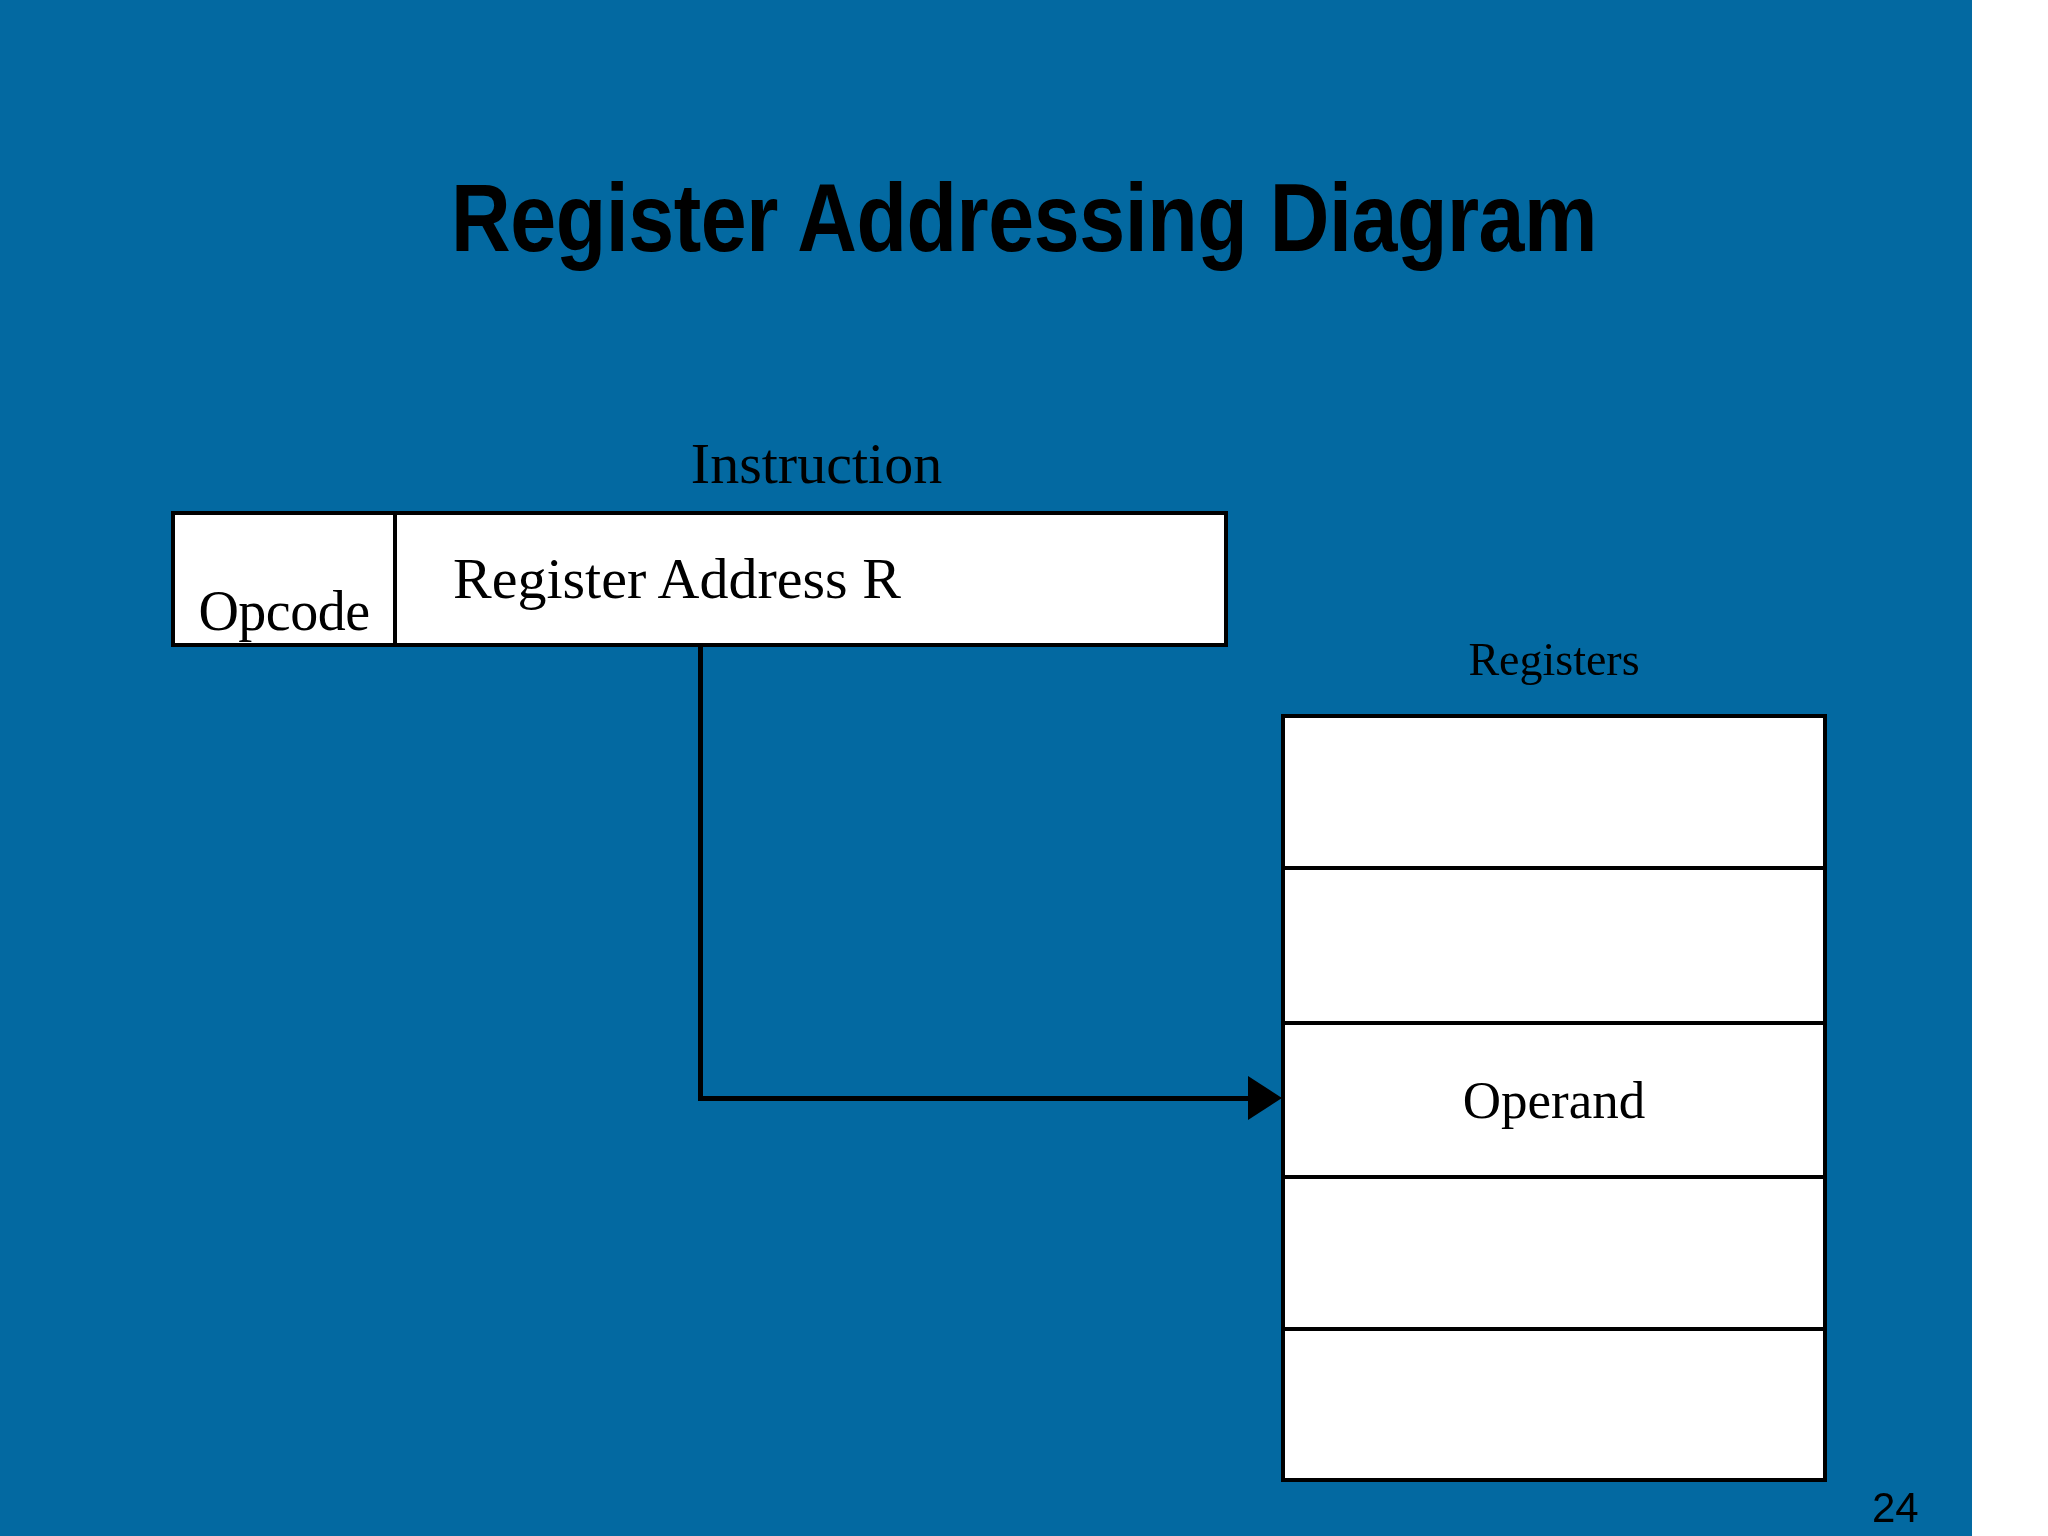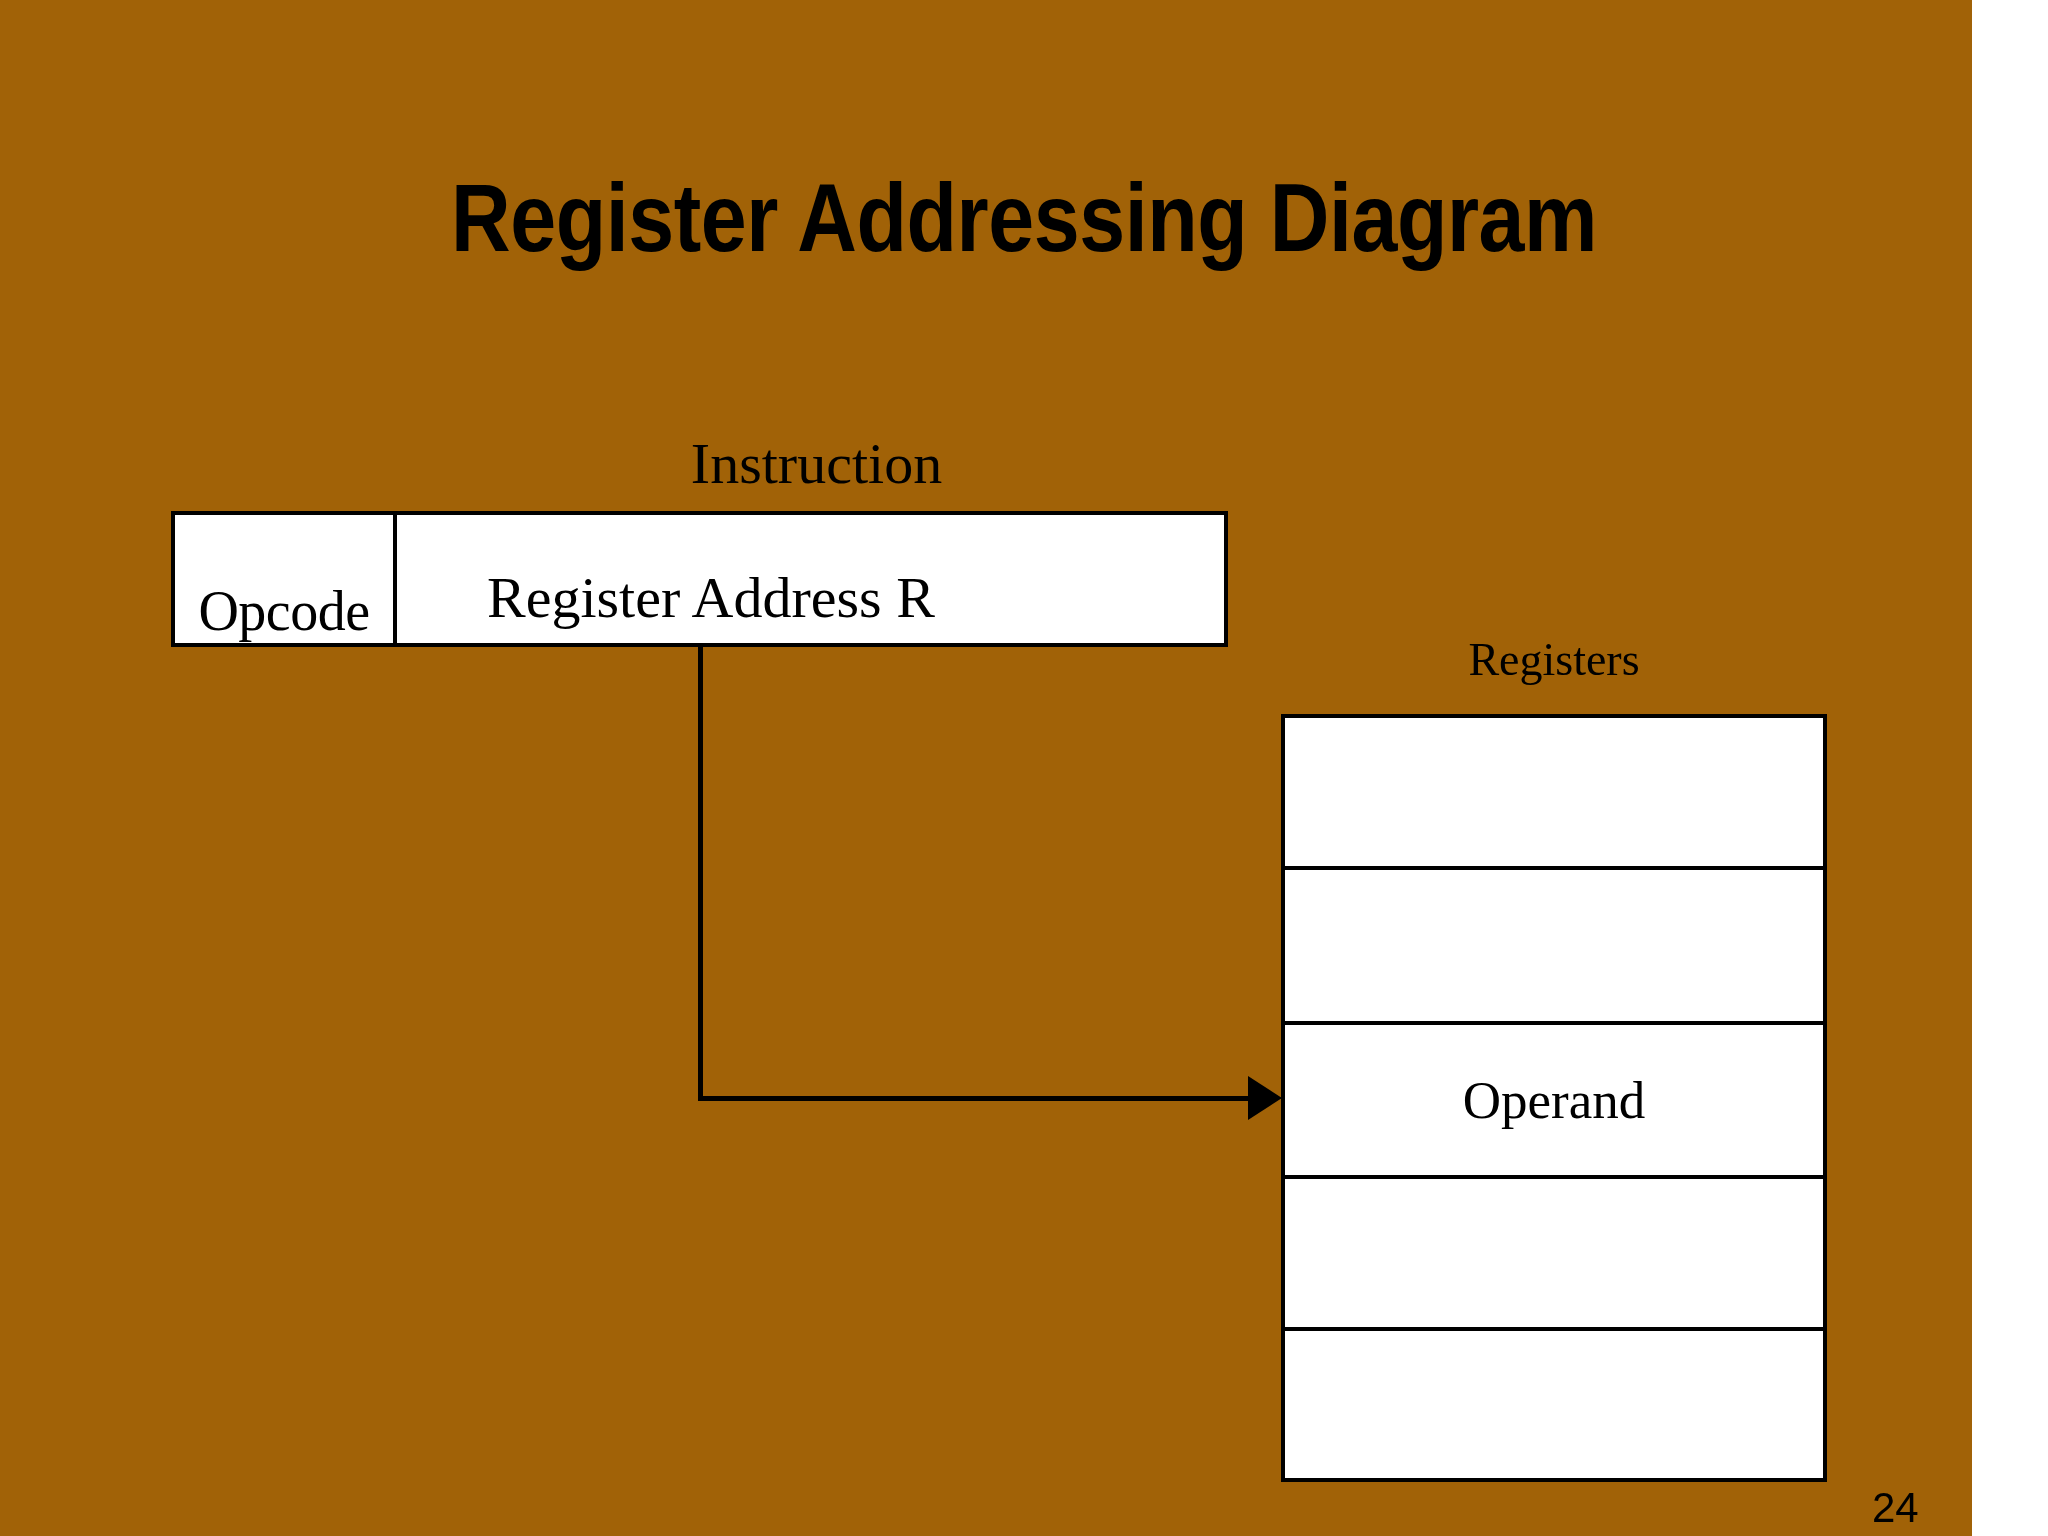--- a/index.html
+++ b/index.html
@@ -10,21 +10,21 @@
   }
   body {
     font-family: "Liberation Serif", "DejaVu Serif", serif;
     color: #000000;
   }
 
   #slide {
     position: relative;
     width: 1972px;
     height: 1536px;
-    background: #a16207;
+    background: #0369a1;
     overflow: hidden;
   }
 
   
   #slide-title {
     position: absolute;
     left: 0;
     top: 102px;
     width: 2048px;
     text-align: center;
@@ -72,22 +72,21 @@
     align-items: flex-end;
     justify-content: center;
   }
   #instruction-address-cell {
     box-sizing: border-box;
     flex: 1 1 auto;
     height: 100%;
     display: flex;
     align-items: center;
     justify-content: flex-start;
-    padding-left: 90px;
-    margin-top: 19px;
+    padding-left: 56px;
   }
   .field-label {
     font-size: 58px;
     line-height: 64px;
     white-space: nowrap;
   }
   #instruction-opcode-label {
     font-size: 56px;
     letter-spacing: -0.5px;
   }

